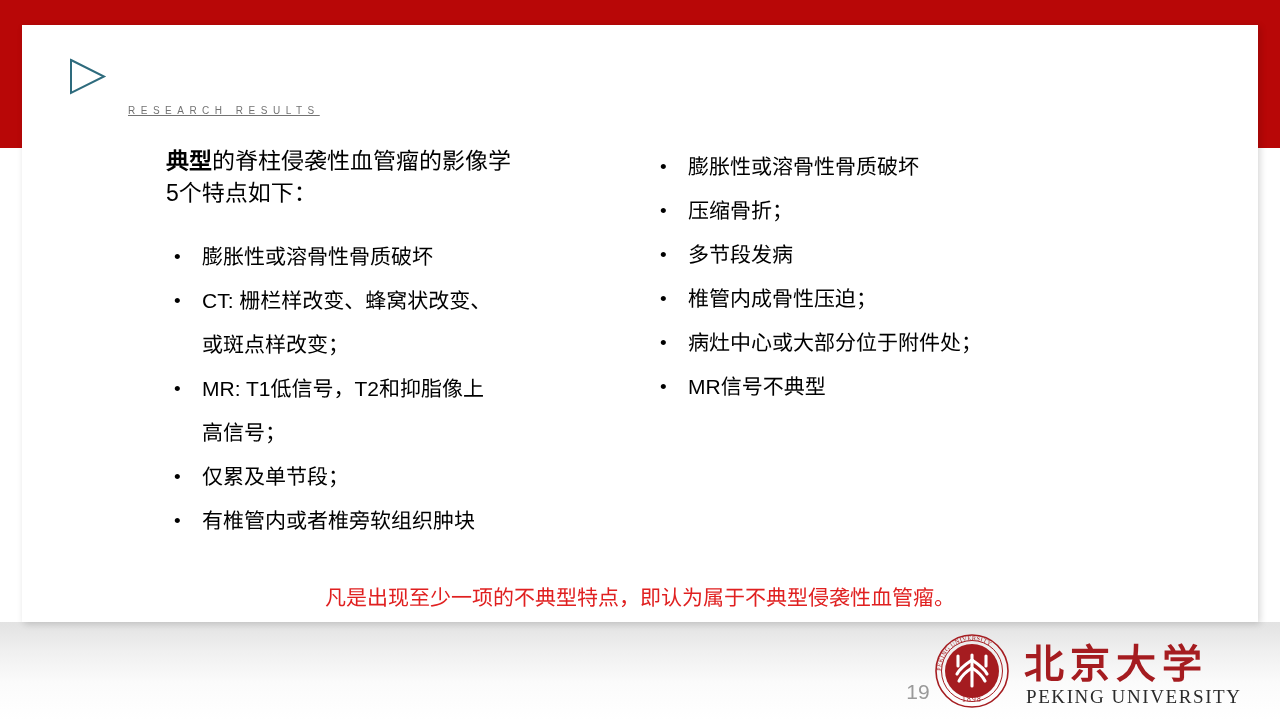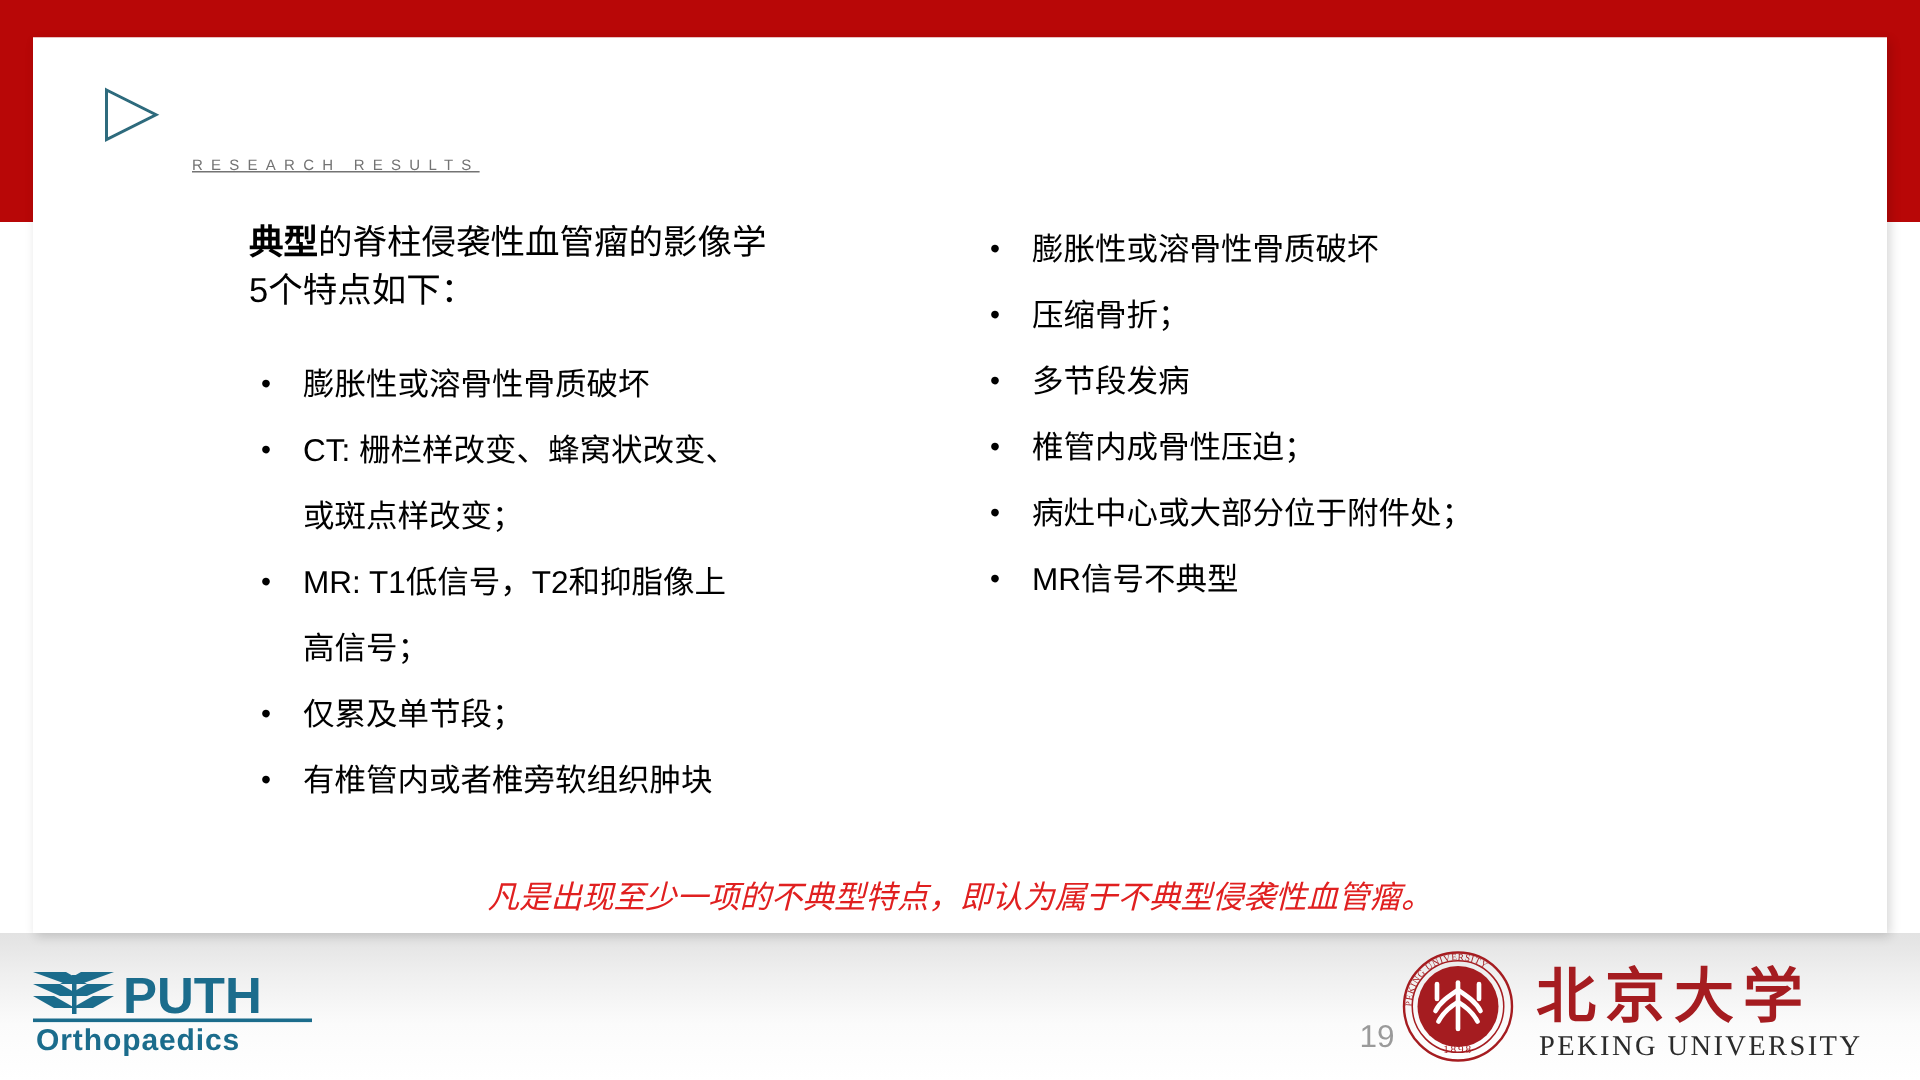--- a/index.html
+++ b/index.html
@@ -147,21 +147,20 @@
 
   
   .conclusion {
     position: absolute;
     left: 0; top: 556px;
     width: 1236px;
     text-align: center;
     font-size: 21px;
     font-weight: normal;
     color: #e02020;
-    font-style: italic;
   }
 
   
   .footer { position: absolute; left:0; top:0; width:1280px; height:720px; pointer-events:none; z-index: 3;}
   .footer > * { pointer-events: auto; }
 
   .puth-logo {
     position: absolute;
     left: 18px; top: 642px;
     width: 195px; height: 62px;
@@ -285,42 +284,20 @@
       </div>
 
     </div>
 
     <div class="conclusion">凡是出现至少一项的不典型特点，即认为属于不典型侵袭性血管瘤。</div>
 
   </div>
 
   <div class="footer">
 
-    <span class="puth-logo">
-      <svg width="195" height="62" viewBox="0 0 195 62" aria-hidden="true">
-        <g fill="#1b6c8c">
-
-          <g>
-            <path d="M4,6 L26,6 L40,14 L26,14 Z"></path>
-            <path d="M4,14 L22,14 L36,22 L22,22 Z"></path>
-            <path d="M4,22 L18,22 L32,30 L18,30 Z"></path>
-            <path d="M60,6 L38,6 L24,14 L38,14 Z" transform="translate(-2,0)"></path>
-            <path d="M60,14 L42,14 L28,22 L42,22 Z" transform="translate(-2,0)"></path>
-            <path d="M60,22 L46,22 L32,30 L46,30 Z" transform="translate(-2,0)"></path>
-            <rect x="30" y="8" width="3" height="26"></rect>
-          </g>
-
-          <text x="64" y="33" font-family="'Liberation Sans',sans-serif" font-size="34" font-weight="bold" letter-spacing="0">PUTH</text>
-
-          <rect x="4" y="37" width="186" height="2.4"></rect>
-
-          <text x="6" y="58" font-family="'Liberation Sans',sans-serif" font-size="20" font-weight="bold" letter-spacing="0.6">Orthopaedics</text>
-        </g>
-      </svg>
-    </span>
 
     <div class="page-number">19</div>
 
     <span class="pku-logo">
       <svg width="330" height="82" viewBox="0 0 330 82" aria-hidden="true">
 
         <g>
           <circle cx="44" cy="41" r="36" fill="none" stroke="#a51c20" stroke-width="1.6"></circle>
           <circle cx="44" cy="41" r="30.5" fill="none" stroke="#a51c20" stroke-width="1"></circle>
           <circle cx="44" cy="41" r="27" fill="#a51c20"></circle>

